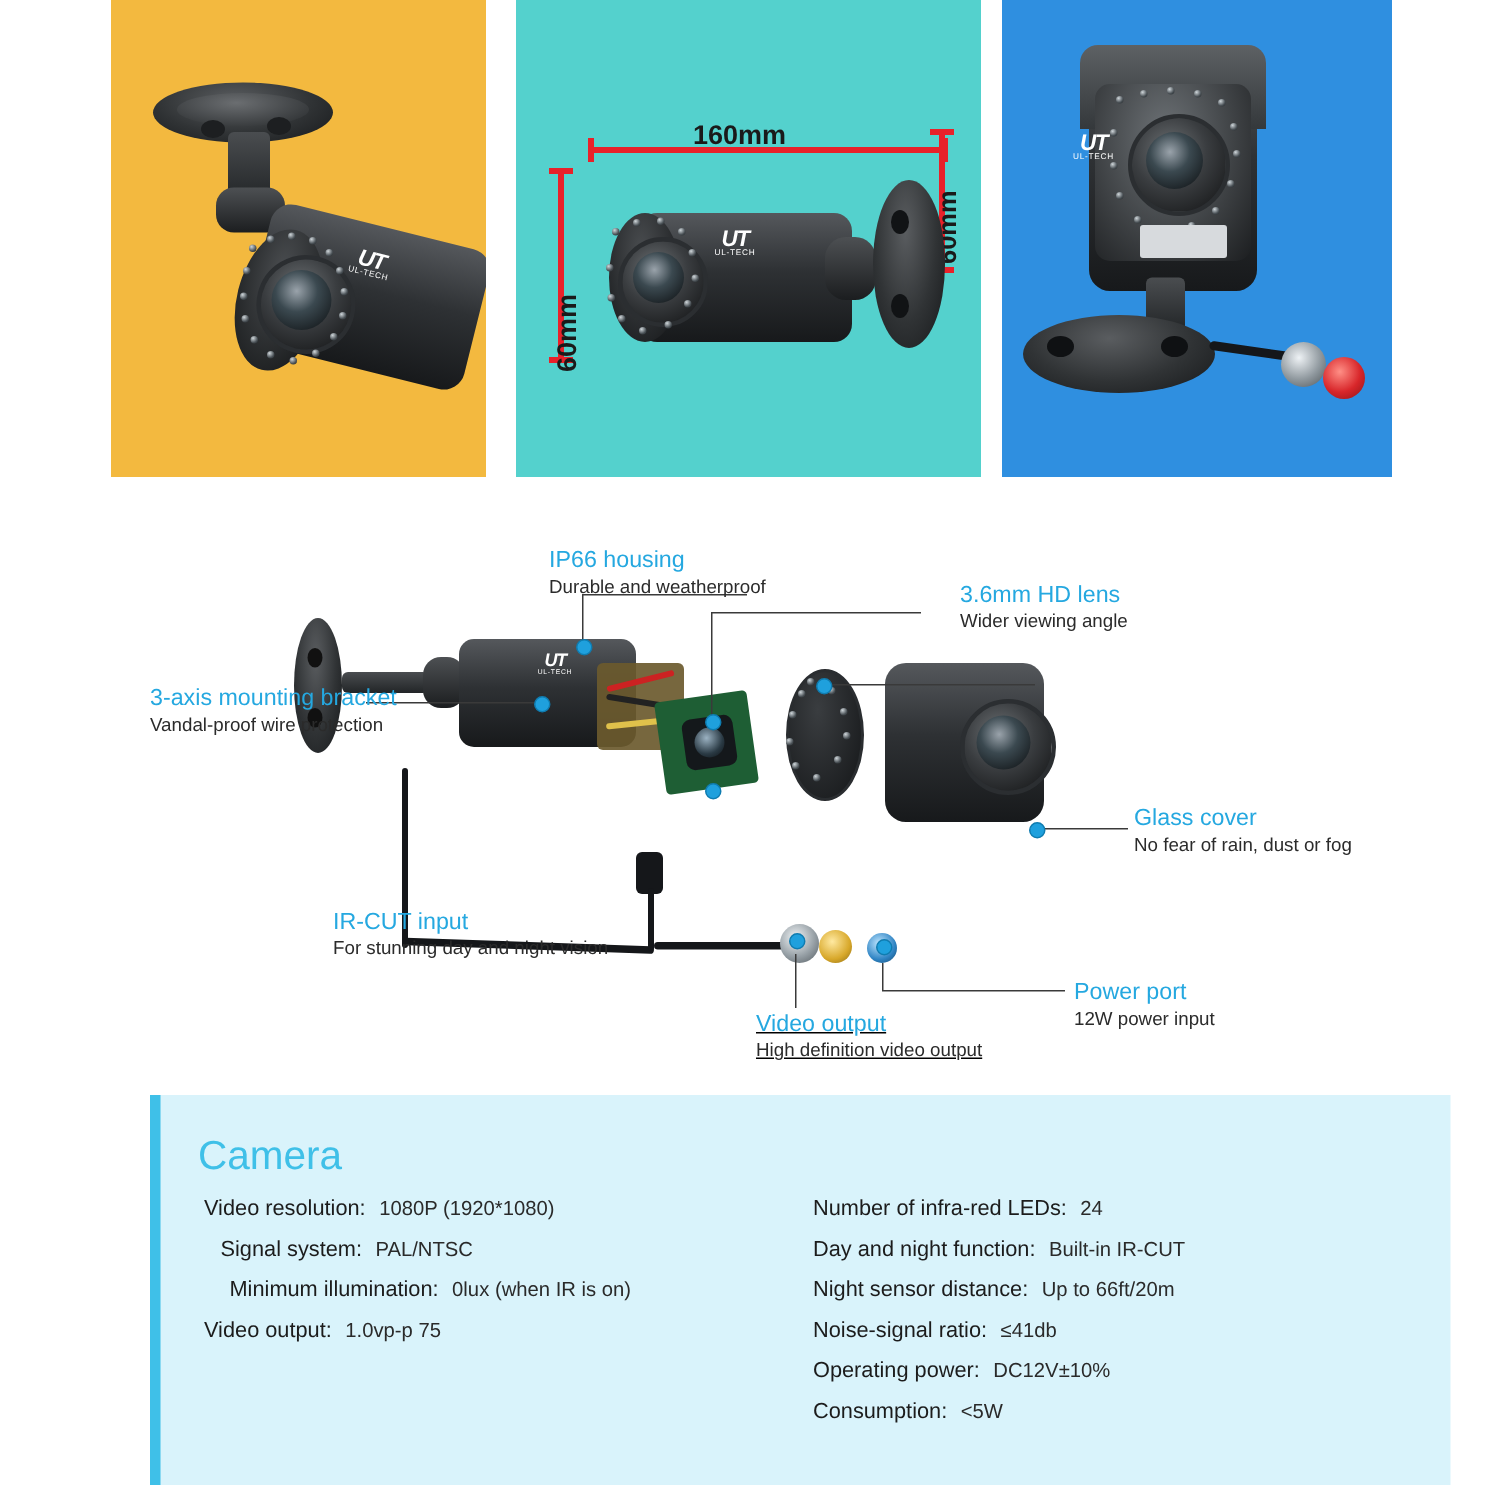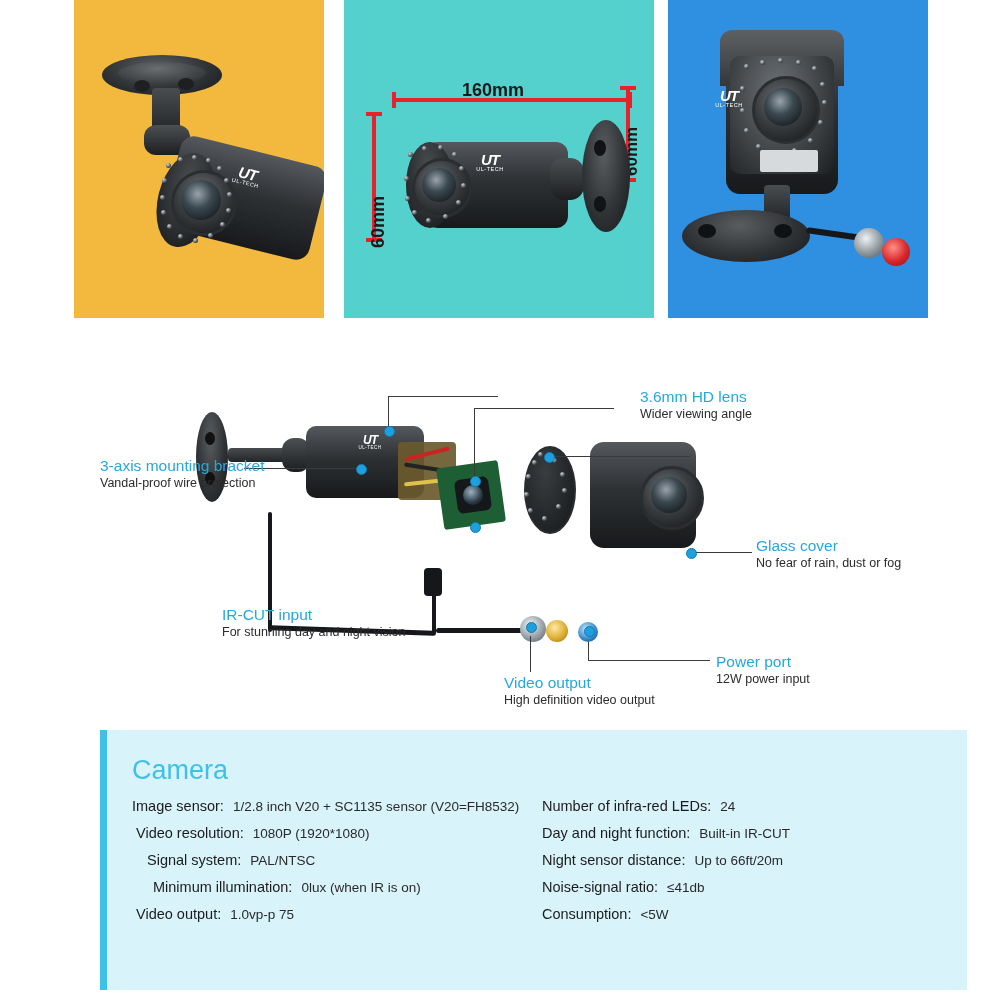--- a/index.html
+++ b/index.html
@@ -392,20 +392,24 @@
   <div class="lead" style="left:268px; top:276px; width:1px; height:-0px;"></div>
   <div class="node-dot" style="left:470px; top:182px;"></div>
 
   <div class="lead" style="left:530px; top:296px; width:1px; height:36px;"></div>
   <div class="node-dot" style="left:526px; top:282px;"></div>
 
   <div class="lead" style="left:588px; top:302px; width:1px; height:18px;"></div>
   <div class="lead" style="left:588px; top:320px; width:122px; height:1px;"></div>
   <div class="node-dot" style="left:584px; top:286px;"></div>
 
+  <div class="callout" style="left:366px; top:24px;">
+    <div class="title">IP66 housing</div>
+    <div class="desc">Durable and weatherproof</div>
+  </div>
 
   <div class="callout" style="left:640px; top:47px;">
     <div class="title">3.6mm HD lens</div>
     <div class="desc">Wider viewing angle</div>
   </div>
 
 
   <div class="callout" style="left:100px; top:116px;">
     <div class="title">3-axis mounting bracket</div>
     <div class="desc">Vandal-proof wire protection</div>
@@ -414,40 +418,36 @@
   <div class="callout" style="left:756px; top:196px;">
     <div class="title">Glass cover</div>
     <div class="desc">No fear of rain, dust or fog</div>
   </div>
 
   <div class="callout" style="left:222px; top:265px;">
     <div class="title">IR-CUT input</div>
     <div class="desc">For stunning day and night vision</div>
   </div>
 
-  <div class="callout" style="left:504px; top:333px;">
+  <div class="callout" style="left:504px; top:333px;text-decoration:underline;">
     <div class="title">Video output</div>
     <div class="desc">High definition video output</div>
   </div>
 
   <div class="callout" style="left:716px; top:312px;">
     <div class="title">Power port</div>
     <div class="desc">12W power input</div>
   </div>
 </div>
 
 <div class="spec-panel">
   <div class="spec-title">Camera</div>
 
   <div class="spec-cols">
     <div class="spec-col left">
-      <div class="spec-row r0">
-        <span class="spec-label">Image sensor:</span>
-        <span class="spec-value">1/2.8 inch V20 + SC1135 sensor  (V20=FH8532)</span>
-      </div>
       <div class="spec-row r1">
         <span class="spec-label">Video resolution:</span>
         <span class="spec-value">1080P (1920*1080)</span>
       </div>
       <div class="spec-row r2">
         <span class="spec-label">Signal system:</span>
         <span class="spec-value">PAL/NTSC</span>
       </div>
       <div class="spec-row r3">
         <span class="spec-label">Minimum illumination:</span>
@@ -470,18 +470,22 @@
       </div>
       <div class="spec-row">
         <span class="spec-label">Night sensor distance:</span>
         <span class="spec-value">Up to 66ft/20m</span>
       </div>
       <div class="spec-row">
         <span class="spec-label">Noise-signal ratio:</span>
         <span class="spec-value">≤41db</span>
       </div>
       <div class="spec-row">
+        <span class="spec-label">Operating power:</span>
+        <span class="spec-value">DC12V±10%</span>
+      </div>
+      <div class="spec-row">
         <span class="spec-label">Consumption:</span>
         <span class="spec-value">&lt;5W</span>
       </div>
     </div>
   </div>
 </div>
 
 </body></html>

